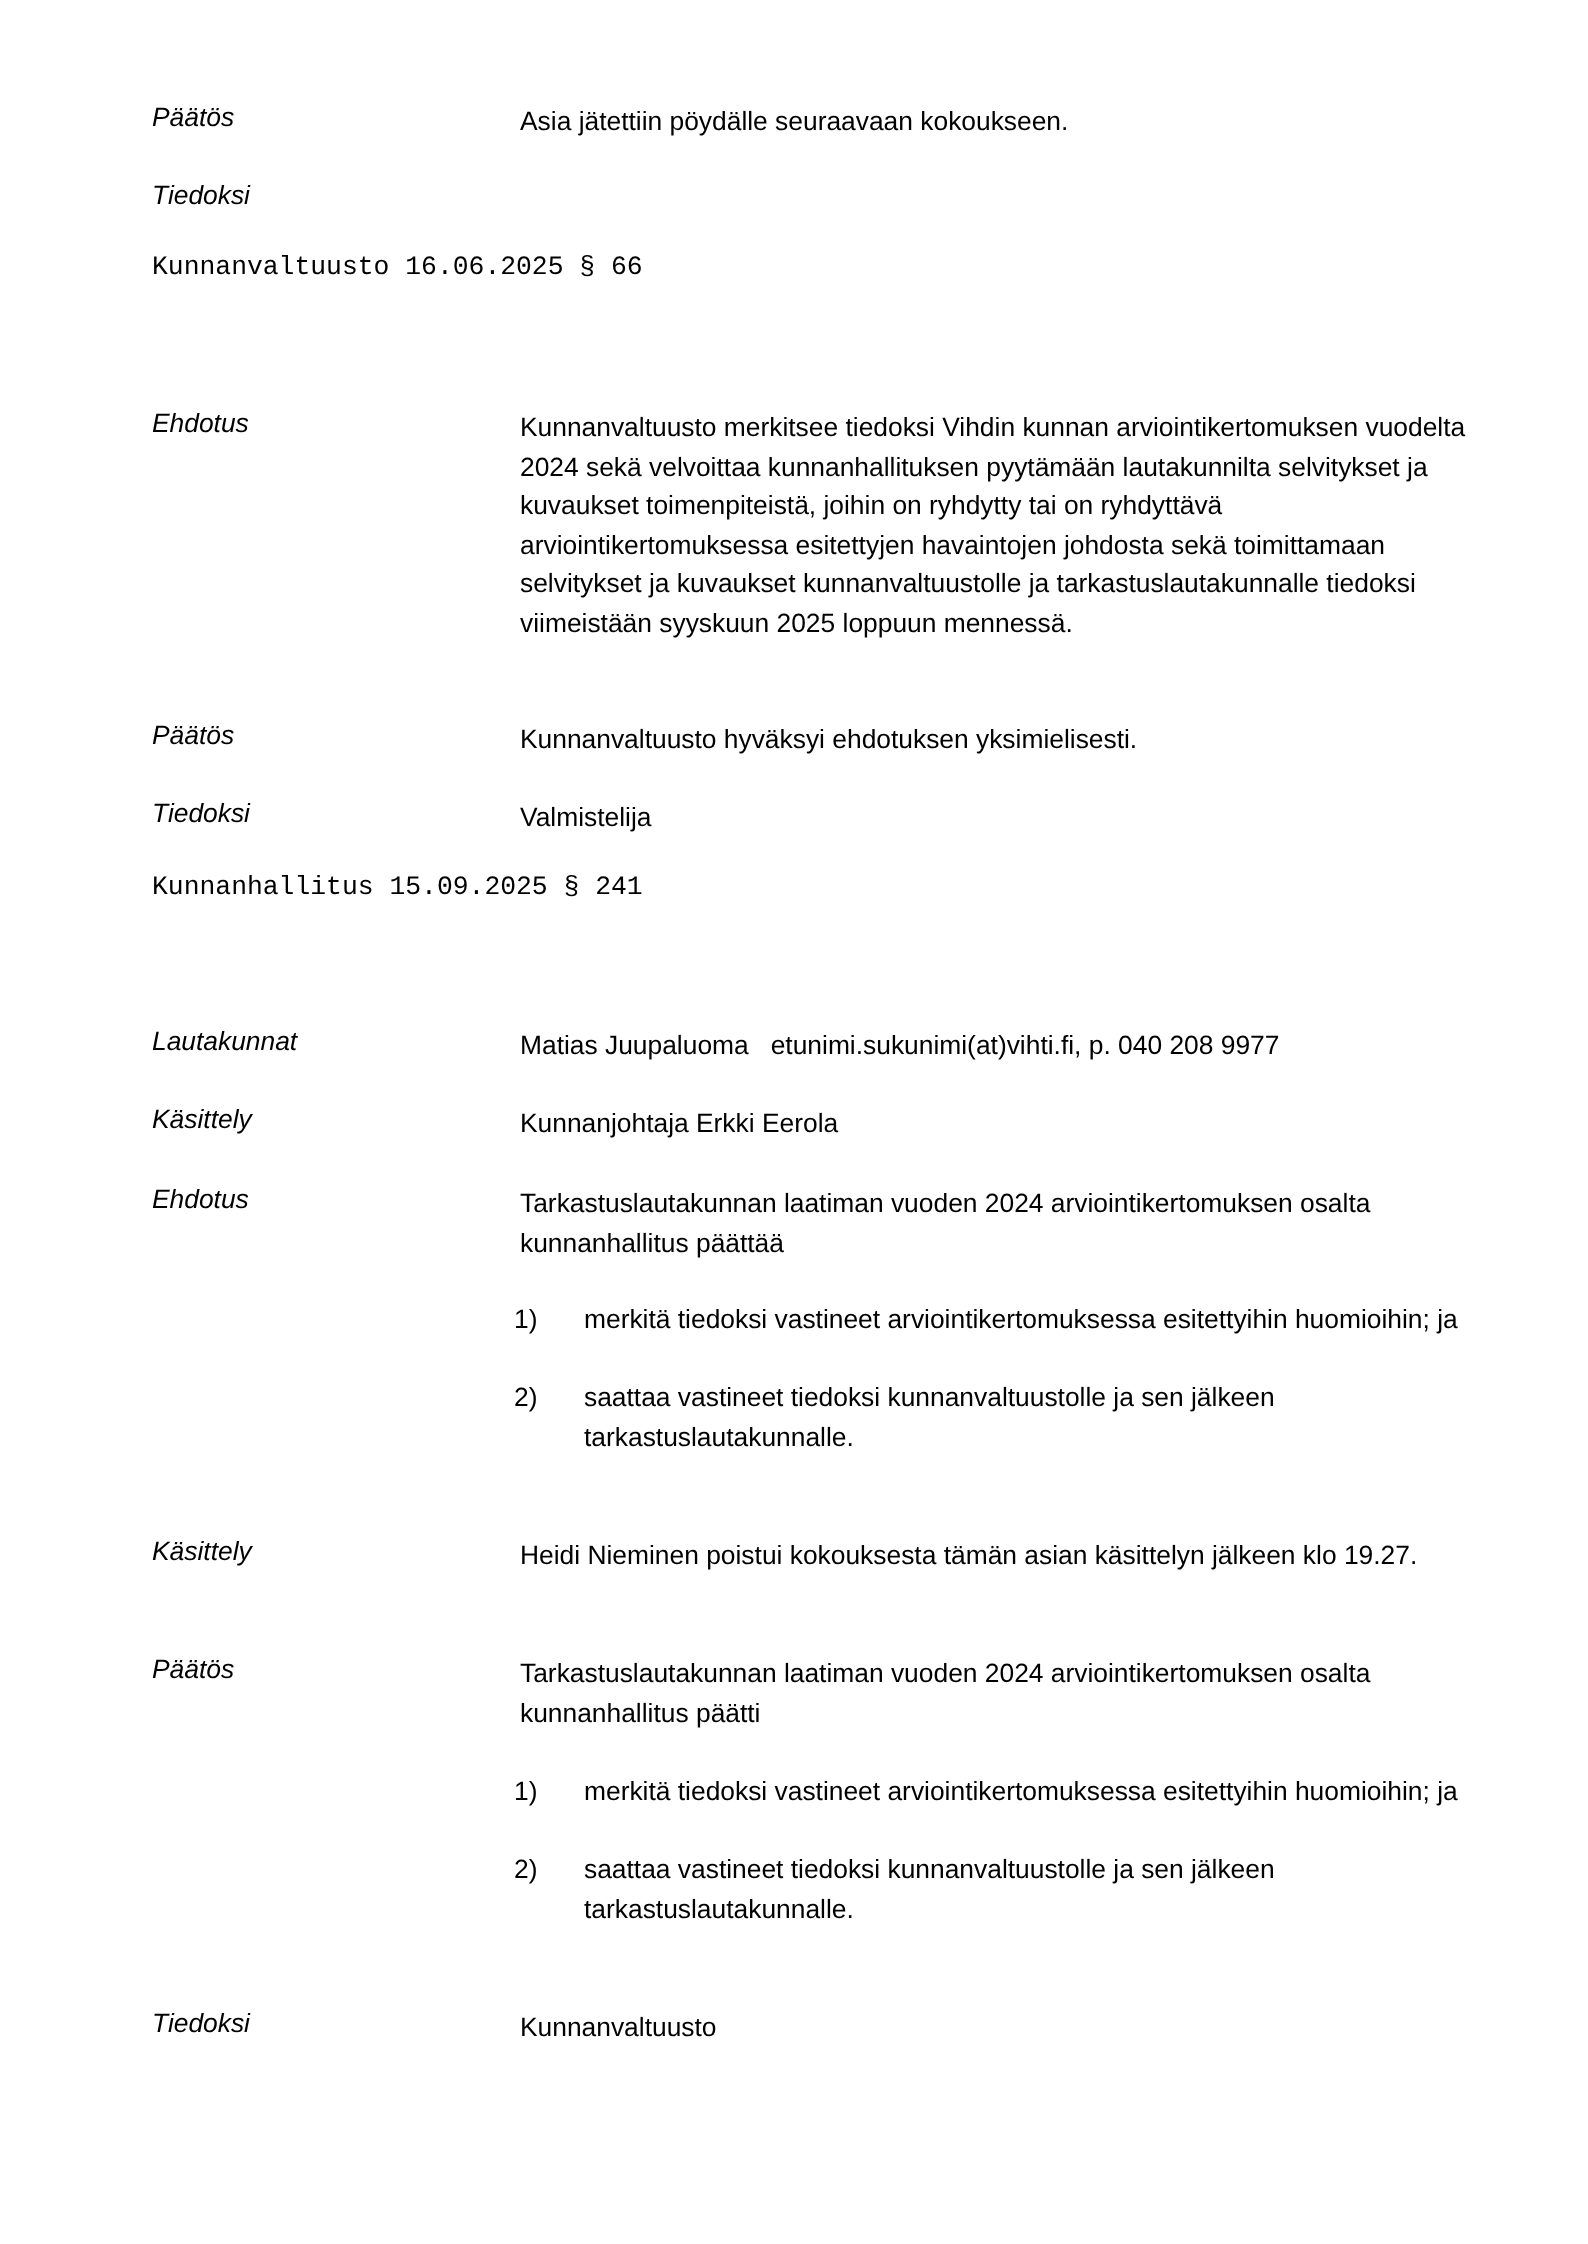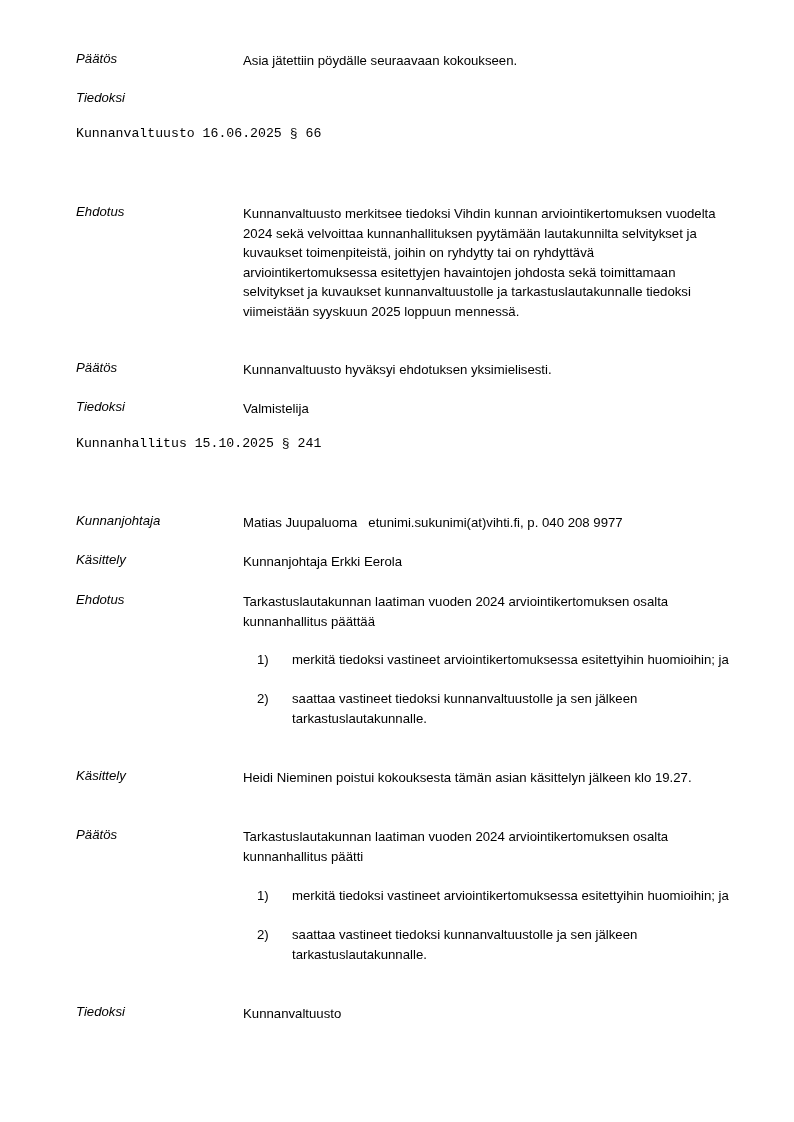--- a/index.html
+++ b/index.html
@@ -1,20 +1,20 @@
 <!DOCTYPE html>
 <html><head>
   <meta charset="utf-8">
   <style>
     html, body { margin: 0; padding: 0; background: #ffffff; }
     body { width: 794px; height: 1122px; position: relative; overflow: hidden;
            font-family: "Liberation Sans", sans-serif; font-size: 13.2px; color: #000; }
     .row { position: absolute; left: 76px; width: 660px; }
     .lbl { position: absolute; left: 0; top: 0; white-space: nowrap; font-style: italic; }
-    .val { position: absolute; left: 167px; top: 0; width: 488px; line-height: 19.5px; }
+    .val { position: absolute; left: 184px; top: 0; width: 488px; line-height: 19.5px; }
     .head { position: absolute; left: 76px; white-space: nowrap; font-family: Liberation Mono, monospace; }
     .li { position: relative; padding-left: 35px; margin-left: 8px; line-height: 19.5px; }
     .li .num { position: absolute; left: 0; top: 0; }
     .li + .li { margin-top: 19.5px; }
     .list { position: absolute; left: 173px; width: 488px; }
   </style>
 </head>
 <body>
 
 <div class="row" style="top:51px">
@@ -33,24 +33,24 @@
 </div>
 <div class="row" style="top:360px">
   <span class="lbl">Päätös</span>
   <span class="val">Kunnanvaltuusto hyväksyi ehdotuksen yksimielisesti.</span>
 </div>
 <div class="row" style="top:399px">
   <span class="lbl">Tiedoksi</span>
   <span class="val">Valmistelija</span>
 </div>
 
-<div class="head" style="top:436px">Kunnanhallitus 15.10.2025 § 241</div>
+<div class="head" style="top:436px">Kunnanhallitus 15.09.2025 § 241</div>
 
 <div class="row" style="top:513px">
-  <span class="lbl">Kunnanjohtaja</span>
+  <span class="lbl">Lautakunnat</span>
   <span class="val" style="white-space:pre">Matias Juupaluoma   etunimi.sukunimi(at)vihti.fi, p. 040 208 9977</span>
 </div>
 <div class="row" style="top:552px">
   <span class="lbl">Käsittely</span>
   <span class="val">Kunnanjohtaja Erkki Eerola</span>
 </div>
 <div class="row" style="top:592px">
   <span class="lbl">Ehdotus</span>
   <span class="val">Tarkastuslautakunnan laatiman vuoden 2024 arviointikertomuksen osalta kunnanhallitus päättää</span>
 </div>

